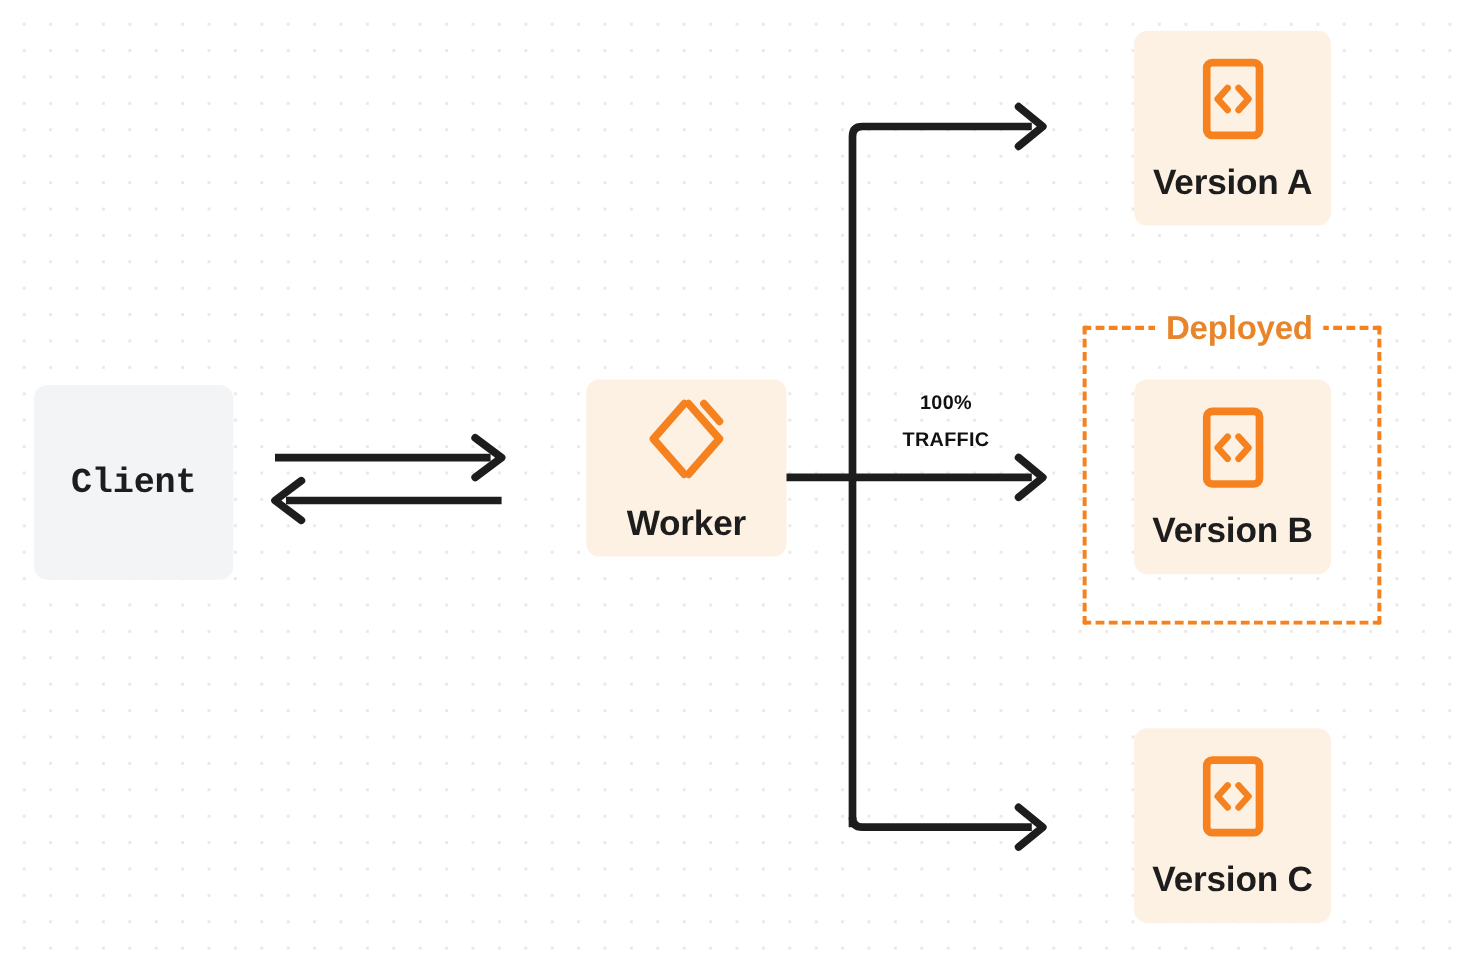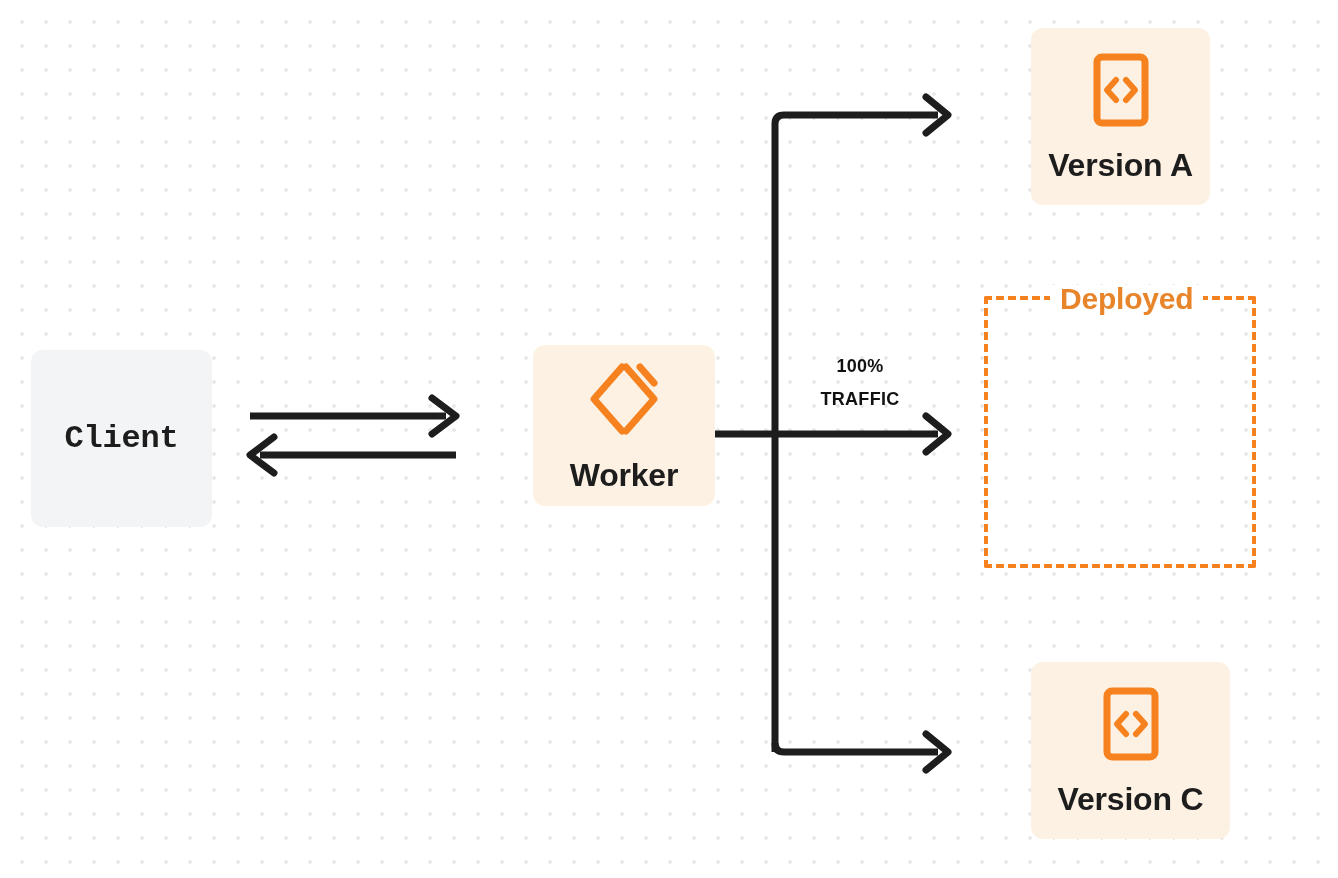--- a/index.html
+++ b/index.html
@@ -49,21 +49,21 @@
   }
   .node.worker .node-label,
   .node.version .node-label {
     margin-top: 22px;
   }
 
   .client-box  { left: 31px;  top: 350px; width: 181px; height: 177px; font-family: Liberation Mono, monospace; }
   .worker-box  { left: 521px; top: 345px; width: 182px; height: 161px; margin-left: 12px; }
   .versionA-box{ left: 1031px; top: 28px;  width: 179px; height: 177px; }
   .versionB-box{ left: 1031px; top: 345px; width: 179px; height: 177px; }
-  .versionC-box{ left: 1031px; top: 662px; width: 199px; height: 177px; }
+  .versionC-box{ left: 1031px; top: 662px; width: 179px; height: 177px; }
 
   .icon-wrap {
     display: flex;
     align-items: center;
     justify-content: center;
   }
 
   
   .deployed-frame {
     position: absolute;
@@ -174,25 +174,35 @@
     <div class="icon-wrap">
       <svg width="56" height="74" viewBox="0 0 56 74" xmlns="http://www.w3.org/2000/svg">
         <rect x="4" y="4" width="48" height="66" rx="5" ry="5" stroke="#f6821f" stroke-width="7" fill="none"></rect>
         <path d="M23 27 L14 37 L23 47" stroke="#f6821f" stroke-width="6" fill="none" stroke-linecap="round" stroke-linejoin="round"></path>
         <path d="M33 27 L42 37 L33 47" stroke="#f6821f" stroke-width="6" fill="none" stroke-linecap="round" stroke-linejoin="round"></path>
       </svg>
     </div>
     <div class="node-label">Version A</div>
   </div>
 
-
-  <div class="node version versionC-box">
+  <div class="node version versionB-box">
     <div class="icon-wrap">
       <svg width="56" height="74" viewBox="0 0 56 74" xmlns="http://www.w3.org/2000/svg">
         <rect x="4" y="4" width="48" height="66" rx="5" ry="5" stroke="#f6821f" stroke-width="7" fill="none"></rect>
         <path d="M23 27 L14 37 L23 47" stroke="#f6821f" stroke-width="6" fill="none" stroke-linecap="round" stroke-linejoin="round"></path>
         <path d="M33 27 L42 37 L33 47" stroke="#f6821f" stroke-width="6" fill="none" stroke-linecap="round" stroke-linejoin="round"></path>
       </svg>
     </div>
+    <div class="node-label">Version B</div>
+  </div>
+
+  <div class="node version versionC-box">
+    <div class="icon-wrap">
+      <svg width="56" height="74" viewBox="0 0 56 74" xmlns="http://www.w3.org/2000/svg">
+        <rect x="4" y="4" width="48" height="66" rx="5" ry="5" stroke="#f6821f" stroke-width="7" fill="none"></rect>
+        <path d="M23 27 L14 37 L23 47" stroke="#f6821f" stroke-width="6" fill="none" stroke-linecap="round" stroke-linejoin="round"></path>
+        <path d="M33 27 L42 37 L33 47" stroke="#f6821f" stroke-width="6" fill="none" stroke-linecap="round" stroke-linejoin="round"></path>
+      </svg>
+    </div>
     <div class="node-label">Version C</div>
   </div>
 
 </div>
 
 </body></html>

